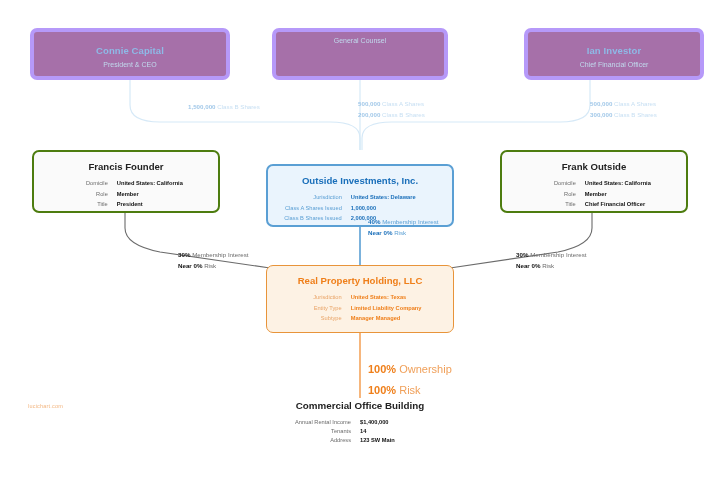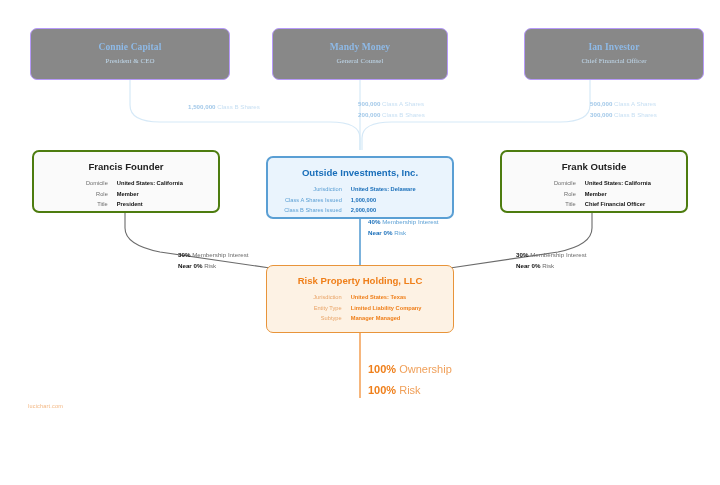--- a/index.html
+++ b/index.html
@@ -11,24 +11,23 @@
     overflow: hidden;
   }
   #canvas { position: relative; width: 720px; height: 485px; }
 
   svg.edges { position: absolute; left: 0; top: 0; width: 720px; height: 485px; pointer-events: none; }
 
   .node { position: absolute; border-radius: 7px; }
 
   
   .person {
-    border: 1px solid #8b5cf6;
-    background: #404040;
+    border: 4px solid #8b5cf6;
+    background: #701a75;
     opacity: .62;
-    font-family: Liberation Serif, serif;
   }
   .person .nm {
     text-align: center; color: #4a90d9; font-weight: bold;
     font-size: 9.5px; margin-top: 13px; letter-spacing: .1px;
   }
   .person .rl {
     text-align: center; color: #9cc4e4; font-size: 7px; margin-top: 5px;
   }
 
   
@@ -90,21 +89,20 @@
 
     <path d="M360 333 L360 398" stroke="#f4a45c" stroke-width="1.6" fill="none"></path>
   </svg>
 
   <div class="node person" style="left:30px;  top:28px; width:200px; height:52px;">
     <div class="nm">Connie Capital</div>
     <div class="rl">President &amp; CEO</div>
   </div>
 
   <div class="node person" style="left:272px; top:28px; width:176px; height:52px;">
-    <div class="nm">Mandy Money</div>
     <div class="rl">General Counsel</div>
   </div>
 
   <div class="node person" style="left:500px; top:28px; width:180px; height:52px;margin-left:24px;">
     <div class="nm">Ian Investor</div>
     <div class="rl">Chief Financial Officer</div>
   </div>
 
   <div class="lbl bluef" style="left:188px; top:102px;">
     <div><b>1,500,000</b>
@@ -138,21 +136,21 @@
         <td class="v">Member</td>
           </tr>
       <tr>
         <td class="k">Title</td>
         <td class="v">President</td>
           </tr>
     </tbody>
       </table>
   </div>
 
-  <div class="node ent blue" style="left:266px; top:156px; width:188px; height:63px;">
+  <div class="node ent blue" style="left:266px; top:164px; width:188px; height:63px;">
     <div class="hd">Outside Investments, Inc.</div>
     <table>
         <tbody>
       <tr>
         <td class="k">Jurisdiction</td>
         <td class="v">United States: Delaware</td>
           </tr>
       <tr>
         <td class="k">Class A Shares Issued</td>
         <td class="v">1,000,000</td>
@@ -200,21 +198,21 @@
   </div>
 
   <div class="lbl gray" style="left:516px; top:250px;">
     <div><b>30%</b>
       <span>Membership Interest</span></div>
     <div><b>Near 0%</b>
       <span>Risk</span></div>
   </div>
 
   <div class="node ent orange" style="left:266px; top:265px; width:188px; height:68px;">
-    <div class="hd">Risk Property Holding, LLC</div>
+    <div class="hd">Real Property Holding, LLC</div>
     <table>
         <tbody>
       <tr>
         <td class="k">Jurisdiction</td>
         <td class="v">United States: Texas</td>
           </tr>
       <tr>
         <td class="k">Entity Type</td>
         <td class="v">Limited Liability Company</td>
           </tr>
@@ -226,16 +224,35 @@
       </table>
   </div>
 
   <div class="lbl orange" style="left:368px; top:359px; font-size:11px; line-height:1.9;">
     <div><b>100%</b>
       <span>Ownership</span></div>
     <div><b>100%</b>
       <span>Risk</span></div>
   </div>
 
+  <div class="asset" style="left:240px; top:400px;">
+    <div class="hd">Commercial Office Building</div>
+    <table>
+        <tbody>
+      <tr>
+        <td class="k">Annual Rental Income</td>
+        <td class="v">$1,400,000</td>
+          </tr>
+      <tr>
+        <td class="k">Tenants</td>
+        <td class="v">14</td>
+          </tr>
+      <tr>
+        <td class="k">Address</td>
+        <td class="v">123 SW Main</td>
+          </tr>
+    </tbody>
+      </table>
+  </div>
 
   <div class="watermark">lucichart.com</div>
 
 </div>
 
 </body></html>

